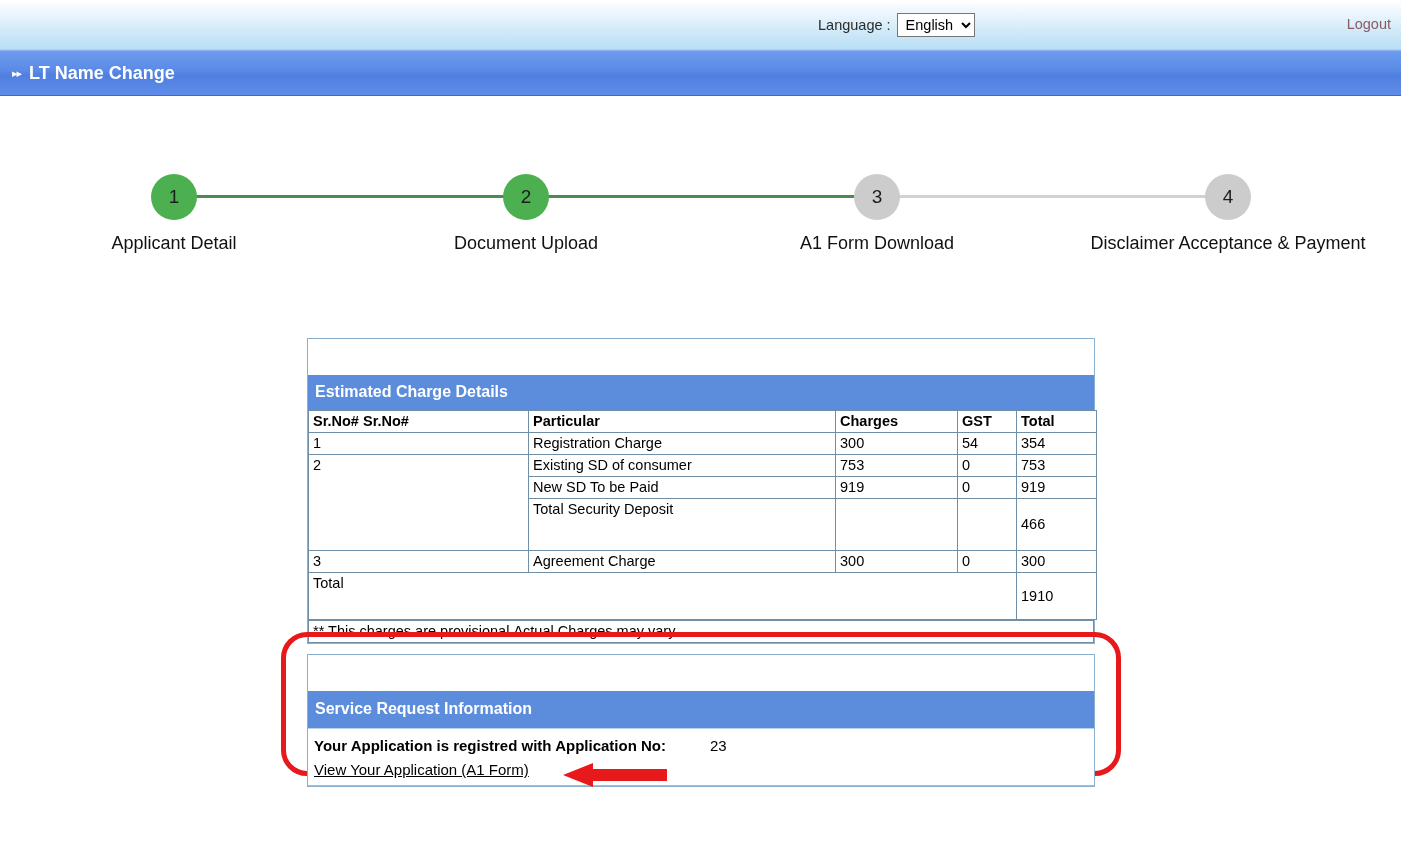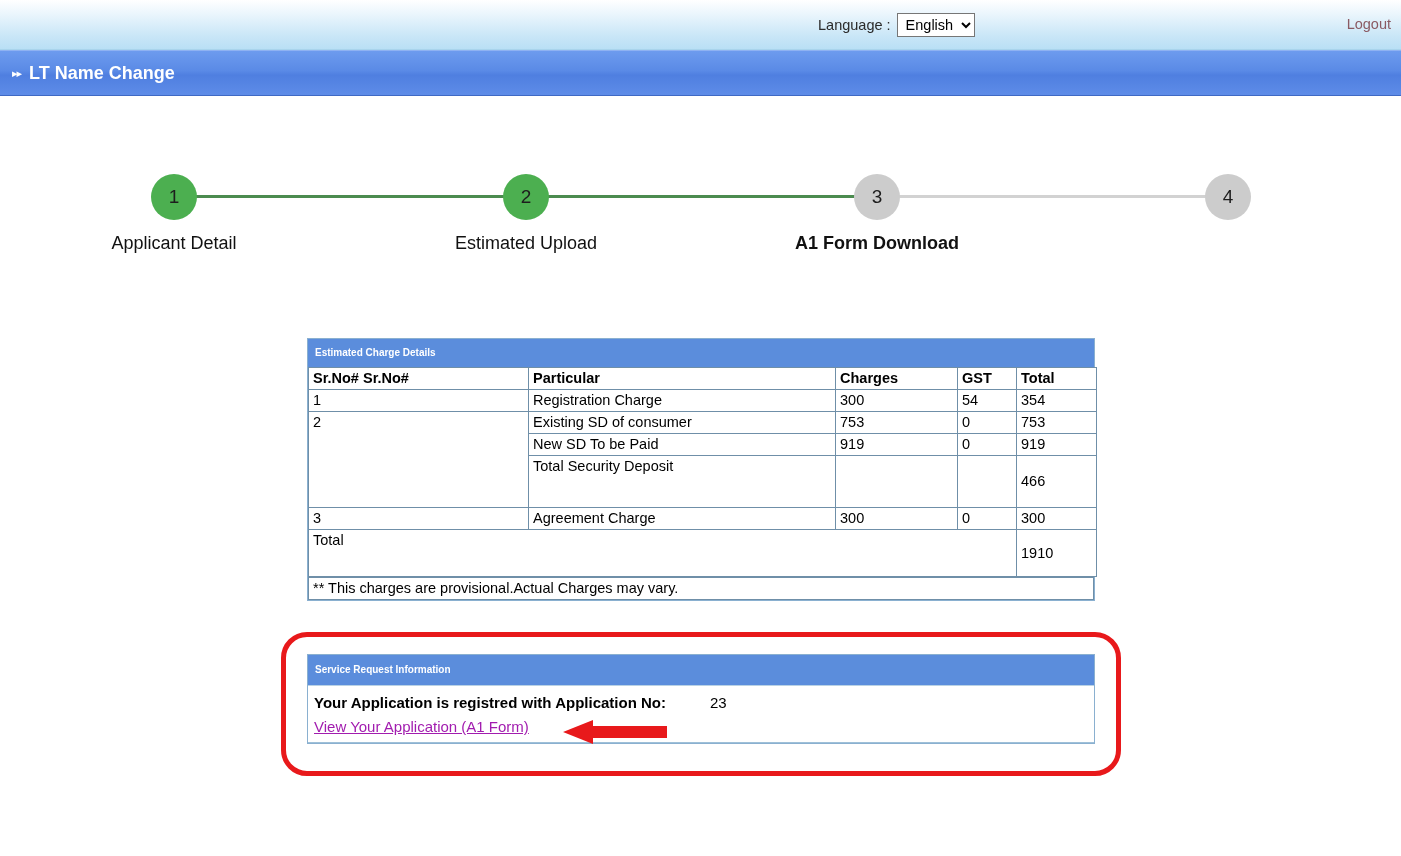--- a/index.html
+++ b/index.html
@@ -105,21 +105,21 @@
     z-index: 3;
   }
   .step-circle.done { background: #4caf50; }
   .step-circle.todo { background: #cccccc; }
   .step-label {
     margin-top: 13px;
     font-size: 18px;
     color: #111111;
     white-space: nowrap;
   }
-  .step-label.current { font-weight: bold; }
+  .step-label.current { font-weight: normal; }
   .connector {
     position: absolute;
     top: 21px;
     height: 3px;
     z-index: 1;
   }
   .connector.green { background: #4b8b4f; }
   .connector.grey { background: #d2d2d2; }
 
   
@@ -128,23 +128,24 @@
     left: 307px;
     top: 338px;
     width: 788px;
     border: 1px solid #8ab0d0;
     box-sizing: border-box;
     background: #ffffff;
   }
   .panel-head {
     background: #5b8ddc;
     color: #ffffff;
-    font-size: 10px;
+    font-size: 16px;
     font-weight: bold;
     padding: 8px 7px 9px 7px;
+    margin-top: 36px;
   }
   table.grid {
     border-collapse: collapse;
     width: 100%;
     table-layout: fixed;
   }
   table.grid td, table.grid th {
     border: 1px solid #6f8fa8;
     font-size: 14.5px;
     padding: 2px 4px;
@@ -230,21 +231,21 @@
     color: #000000;
     margin-left: 44px;
   }
   #view-row {
     padding: 0 0 6px 6px;
     border-bottom: 1px solid #9fc0d8;
     position: relative;
   }
   #view-app-link {
     font-size: 15px;
-    color: #a21caf;
+    color: #000000;
     text-decoration: underline;
     cursor: pointer;
   }
   #red-arrow {
     position: absolute;
     left: 255px;
     top: 1px;
   }
 </style>
 </head>
@@ -274,34 +275,35 @@
     <div class="step-circle done">
       <span>1</span>
     </div>
     <div class="step-label">Applicant Detail</div>
   </div>
 
   <div class="step" style="left:376px;">
     <div class="step-circle done">
       <span>2</span>
     </div>
-    <div class="step-label">Estimated Upload</div>
+    <div class="step-label">Document Upload</div>
   </div>
 
   <div class="step" style="left:727px;">
     <div class="step-circle todo">
       <span>3</span>
     </div>
     <div class="step-label current">A1 Form Download</div>
   </div>
 
   <div class="step" style="left:1078px;">
     <div class="step-circle todo">
       <span>4</span>
     </div>
+    <div class="step-label">Disclaimer Acceptance &amp; Payment</div>
   </div>
 </div>
 
 <div id="charge-panel">
   <div class="panel-head">Estimated Charge Details</div>
   <table class="grid">
     <colgroup>
       <col class="c-sr">
         <col class="c-part">
         <col class="c-chg">

